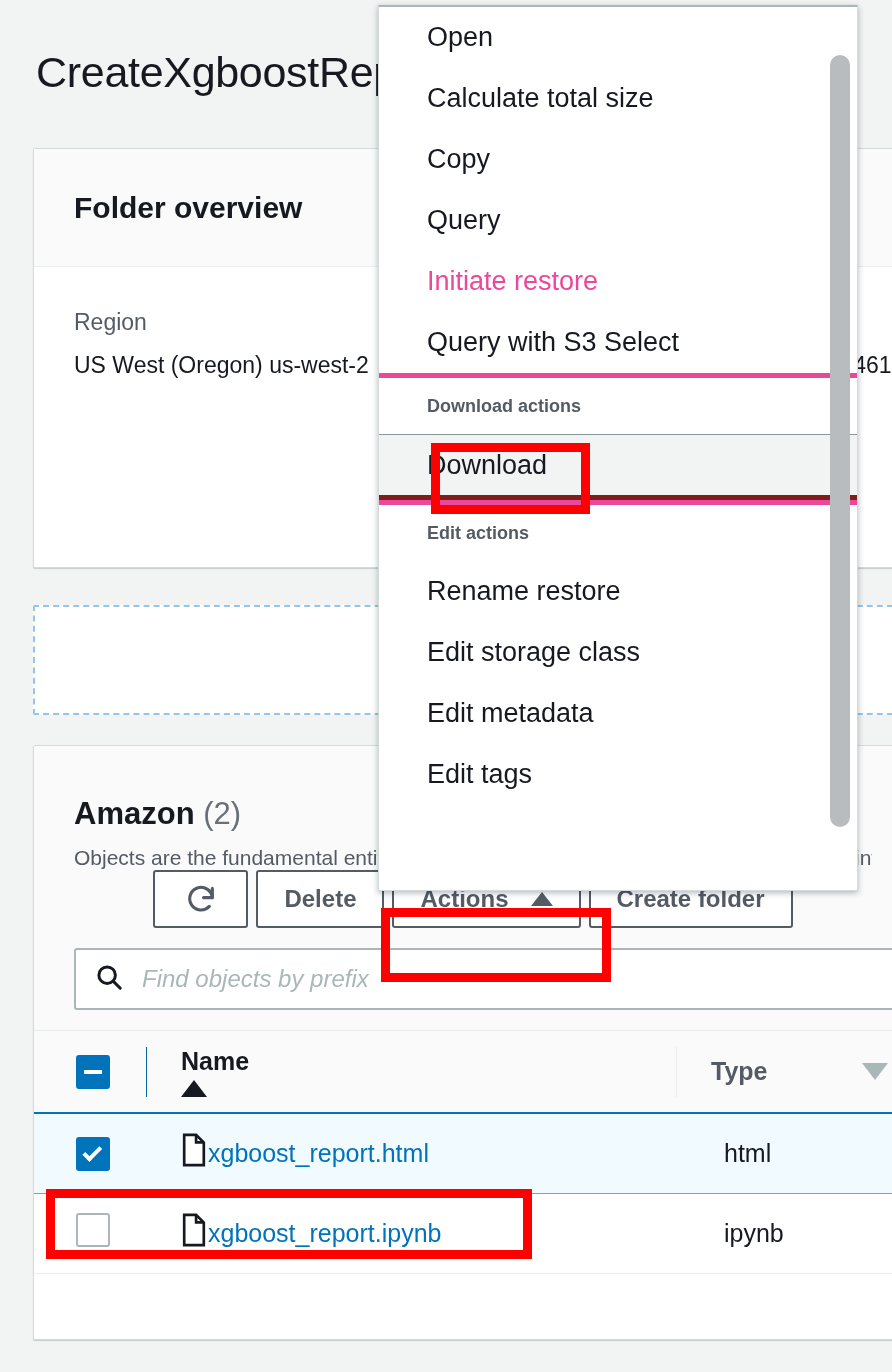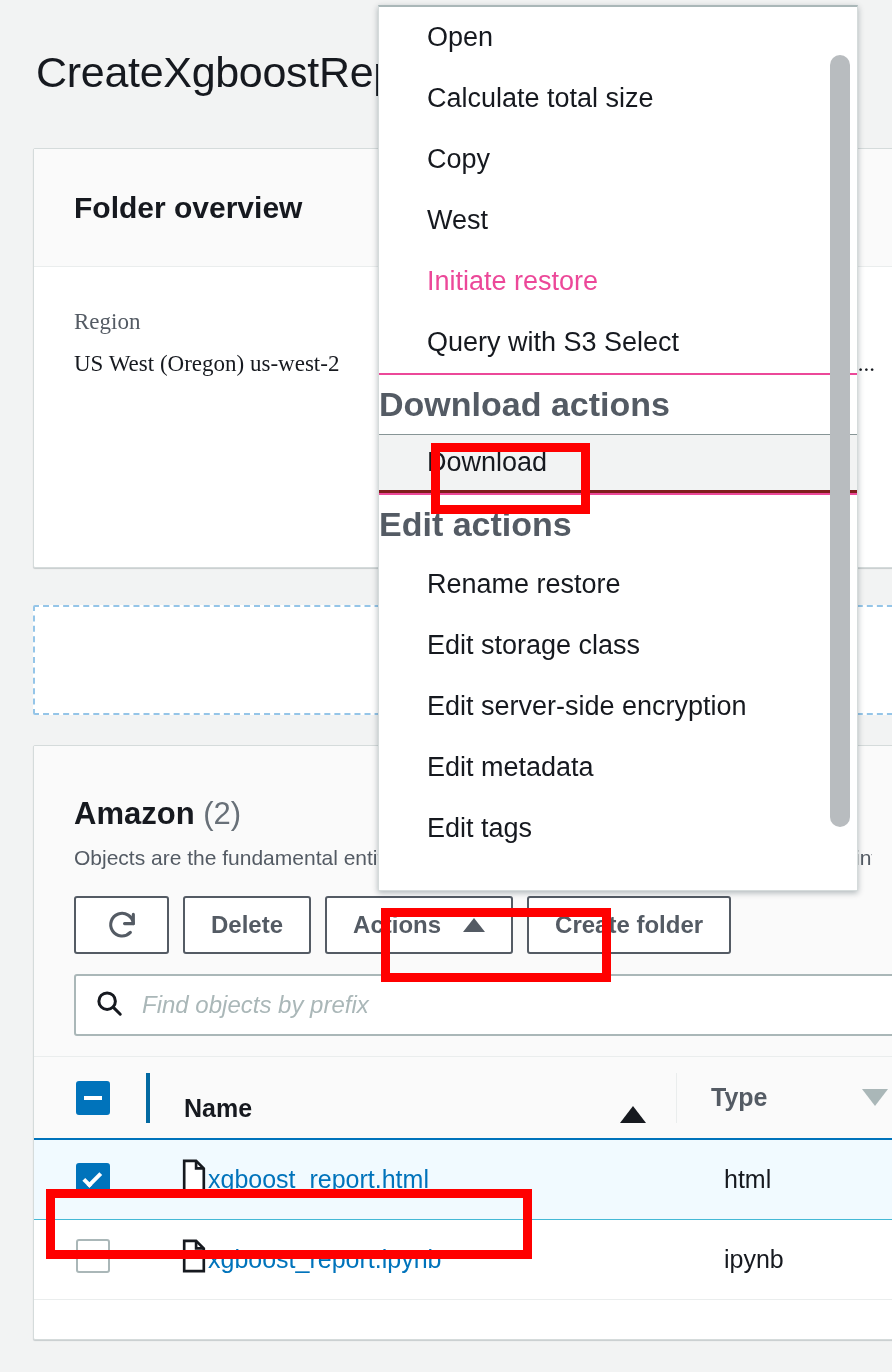--- a/index.html
+++ b/index.html
@@ -44,21 +44,21 @@
   .card-overview-head h2 {
     margin: 0;
     font-size: 30px;
     font-weight: 700;
     color: #16191f;
   }
   .card-overview-body {
     padding: 42px 40px 0 40px;
     display: flex;
   }
-  .ov-col { flex: 0 0 auto; font-family: Liberation Serif, serif; }
+  .ov-col { flex: 0 0 auto; }
   .ov-col.c1 { width: 480px; }
   .ov-col.c2 { width: 360px; }
   .ov-label {
     font-size: 23px;
     color: #545b64;
     margin-bottom: 16px;
     white-space: nowrap;
   }
   .ov-value {
     font-size: 23px;
@@ -101,22 +101,22 @@
     font-size: 31px; font-weight: 700; color: #16191f;
     white-space: nowrap;
   }
   .obj-title .count { color: #687078; font-weight: 400; }
   .obj-desc {
     margin-top: 14px;
     font-size: 21px; color: #545b64;
     white-space: nowrap; overflow: hidden;
   }
   .obj-toolbar {
-    display: flex; align-items: center; gap: 14px;
-    margin-top: 26px;
+    display: flex; align-items: center; gap: 8px;
+    justify-content: center;
   }
   .btn {
     height: 58px;
     border: 2px solid #545b64;
     border-radius: 3px;
     background: #ffffff;
     color: #545b64;
     font-family: "Liberation Sans", sans-serif;
     font-size: 24px;
     font-weight: 700;
@@ -173,25 +173,26 @@
   .col-type  { width: 238px; }
   thead tr { background: #fafafa; border-bottom: 1px solid #eaeded; }
   thead th {
     height: 82px;
     font-size: 25px; font-weight: 700; color: #16191f;
     padding: 0;
   }
   thead th.col-check { padding-left: 42px; }
   .th-inner { display:flex; align-items:center; }
   .th-name-inner {
-    display:flex; align-items:flex-end; justify-content:space-between;
+    display:flex; align-items:flex-start; justify-content:space-between;
     padding: 0 30px 0 0;
-    border-left: 4px solid #0369a1;
+    border-left: 1px solid #0369a1;
     padding-left: 34px;
     height: 50px;
+    flex-direction: column;
   }
   .th-type-inner {
     display:flex; align-items:center; justify-content:space-between;
     border-left: 1px solid #eaeded;
     padding-left: 34px; padding-right: 26px;
     height: 50px;
     color:#545b64;
   }
   .sort-up {
     width:0;height:0;
@@ -244,28 +245,29 @@
     padding-left: 48px;
     font-size: 27px;
     color: #16191f;
     cursor: pointer;
     white-space: nowrap;
   }
   .menu-item.disabled { color: #ec4899; cursor: default; }
   .menu-item.highlight {
     background: #f2f3f3;
     border-top: 1px solid #879596;
-    border-bottom: 3px solid #7f1d1d;
-    height: 59px;
+    border-bottom: 5px solid #7f1d1d;
+    height: 66px;
   }
   .menu-group {
     height: 61px;
     display:flex; align-items:center;
-    font-size: 34px; font-weight: 700; color: #545b64;
-    border-top: 2px solid #ec4899;
+    padding-left: 48px;
+    font-size: 18px; font-weight: 700; color: #545b64;
+    border-top: 5px solid #ec4899;
     white-space: nowrap;
   }
   .menu-scrollbar {
     position: absolute;
     right: 7px; top: 6px;
     width: 20px; height: 872px;
     background: transparent;
   }
   .menu-thumb {
     position: absolute;
@@ -414,29 +416,28 @@
         </td>
       </tr>
     </tbody>
   </table>
 </div>
 
 <div class="menu">
   <div class="menu-item">Open</div>
   <div class="menu-item">Calculate total size</div>
   <div class="menu-item">Copy</div>
-  <div class="menu-item">West</div>
+  <div class="menu-item">Query</div>
   <div class="menu-item disabled">Initiate restore</div>
   <div class="menu-item">Query with S3 Select</div>
   <div class="menu-group">Download actions</div>
   <div class="menu-item highlight">Download</div>
   <div class="menu-group">Edit actions</div>
   <div class="menu-item">Rename restore</div>
   <div class="menu-item">Edit storage class</div>
-  <div class="menu-item">Edit server-side encryption</div>
   <div class="menu-item">Edit metadata</div>
   <div class="menu-item">Edit tags</div>
 
   <div class="menu-scrollbar">
     <div class="menu-thumb"></div>
   </div>
 </div>
 
 <div class="redbox" id="redbox-download"></div>
 <div class="redbox" id="redbox-actions"></div>

